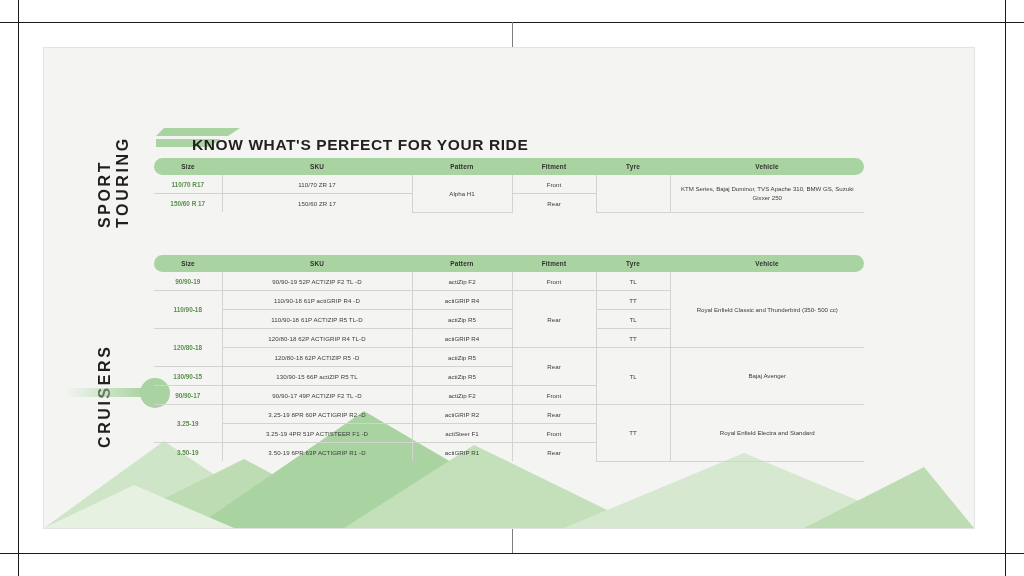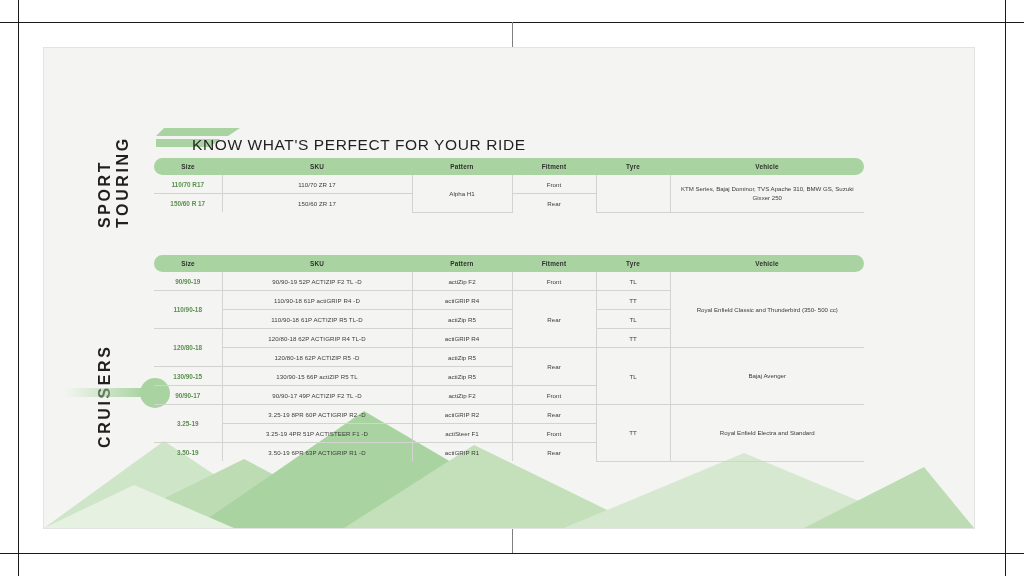--- a/index.html
+++ b/index.html
@@ -64,21 +64,21 @@
     width: 84px;
     height: 26px;
     pointer-events: none;
   }
 
   .title {
     position: absolute;
     left: 148px;
     top: 88px;
     font-size: 15.5px;
-    font-weight: normal;
+    font-weight: bold;
     letter-spacing: .6px;
     color: #231f20;
     white-space: nowrap;
   }
 
   
   .side-label {
     position: absolute;
     transform-origin: 0 0;
     transform: rotate(-90deg);

